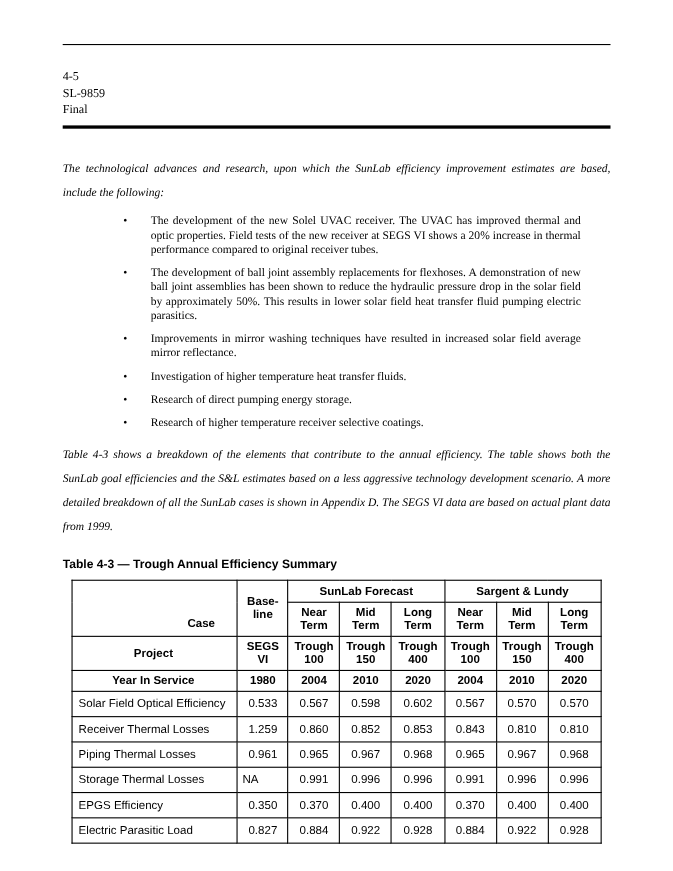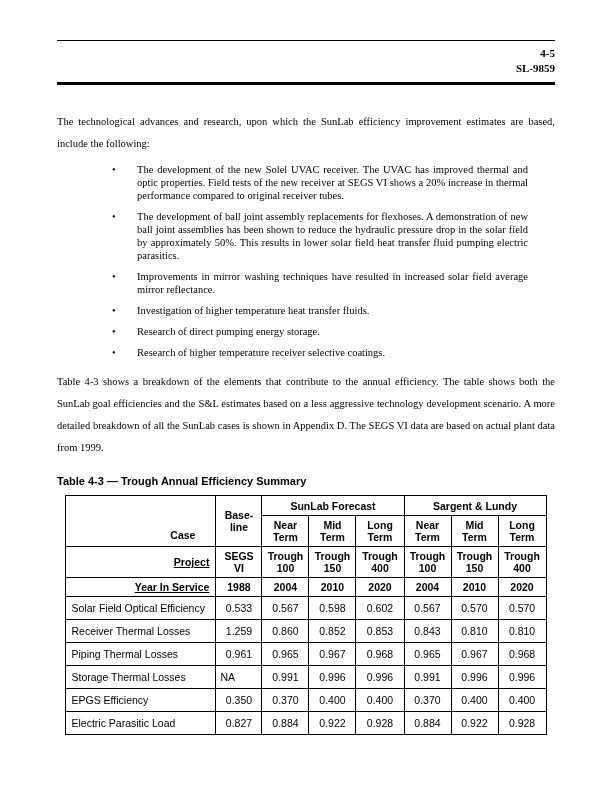--- a/index.html
+++ b/index.html
@@ -12,31 +12,32 @@
   .page {
     position: relative;
     width: 612px; height: 792px;
     padding: 40px 57px 0 57px;
     overflow: hidden;
     background: #ffffff;
   }
   .rule-thin { height: 1px; background: #000; }
   .rule-thick { height: 3px; background: #000; margin-top: 6px; }
   .doc-header {
-    text-align: right;
-    font-weight: bold;
+    text-align: left;
+    font-weight: normal;
     font-size: 11px;
     line-height: 15px;
-    margin-top: 5px;
+    margin-top: 22px;
   }
   .body-par {
     font-size: 10.5px;
     line-height: 22px;
     text-align: justify;
     margin: 0;
+    font-style: italic;
   }
   .intro { margin-top: 26px; }
   .after-bullets { margin-top: 12px; }
   .bullets { margin-top: 8px; }
   .bullet-item {
     position: relative;
     margin: 0 27px 8px 80px;
     font-size: 10.5px;
     line-height: 13px;
     text-align: justify;
@@ -67,36 +68,37 @@
   td.corner {
     text-align: right;
     vertical-align: bottom;
     font-weight: bold;
     padding-right: 20px;
     padding-bottom: 5px;
   }
   td.baseline-h { font-weight: bold; }
   td.group-h { font-weight: bold; height: 20px; }
   td.term-h { font-weight: bold; }
-  td.label-right { text-align: right; font-weight: bold; padding-right: 6px; text-decoration: underline; }
+  td.label-right { text-align: center; font-weight: bold; padding-right: 6px; }
   td.label-left { text-align: left; padding-left: 5px; }
   td.bold { font-weight: bold; }
   td.na { text-align: left; padding-left: 4px; }
   tr.data-row td { height: 23px; }
 </style>
 </head>
 <body>
 
 <div class="page">
 
   <div class="rule-thin"></div>
 
   <div class="doc-header">
     <div>4-5</div>
     <div>SL-9859</div>
+    <div>Final</div>
   </div>
 
   <div class="rule-thick"></div>
 
   <p class="body-par intro">The technological advances and research, upon which the SunLab efficiency improvement estimates are based, include the following:</p>
 
   <div class="bullets">
       <div class="bullet-item"><span class="bullet-marker">•</span><span>The development of the new Solel UVAC receiver. The UVAC has improved thermal and optic properties. Field tests of the new receiver at SEGS VI shows a 20% increase in thermal performance compared to original receiver tubes.</span></div>
       <div class="bullet-item"><span class="bullet-marker">•</span><span>The development of ball joint assembly replacements for flexhoses. A demonstration of new ball joint assemblies has been shown to reduce the hydraulic pressure drop in the solar field by approximately 50%. This results in lower solar field heat transfer fluid pumping electric parasitics.</span></div>
       <div class="bullet-item"><span class="bullet-marker">•</span><span>Improvements in mirror washing techniques have resulted in increased solar field average mirror reflectance.</span></div>
@@ -156,21 +158,21 @@
 400</td>
           <td class="bold">Trough
 100</td>
           <td class="bold">Trough
 150</td>
           <td class="bold">Trough
 400</td>
         </tr>
         <tr>
           <td class="label-right">Year In Service</td>
-          <td class="bold">1988</td>
+          <td class="bold">1980</td>
           <td class="bold">2004</td>
           <td class="bold">2010</td>
           <td class="bold">2020</td>
           <td class="bold">2004</td>
           <td class="bold">2010</td>
           <td class="bold">2020</td>
         </tr>
         <tr class="data-row">
           <td class="label-left">Solar Field Optical Efficiency</td>
           <td class="">0.533</td>

